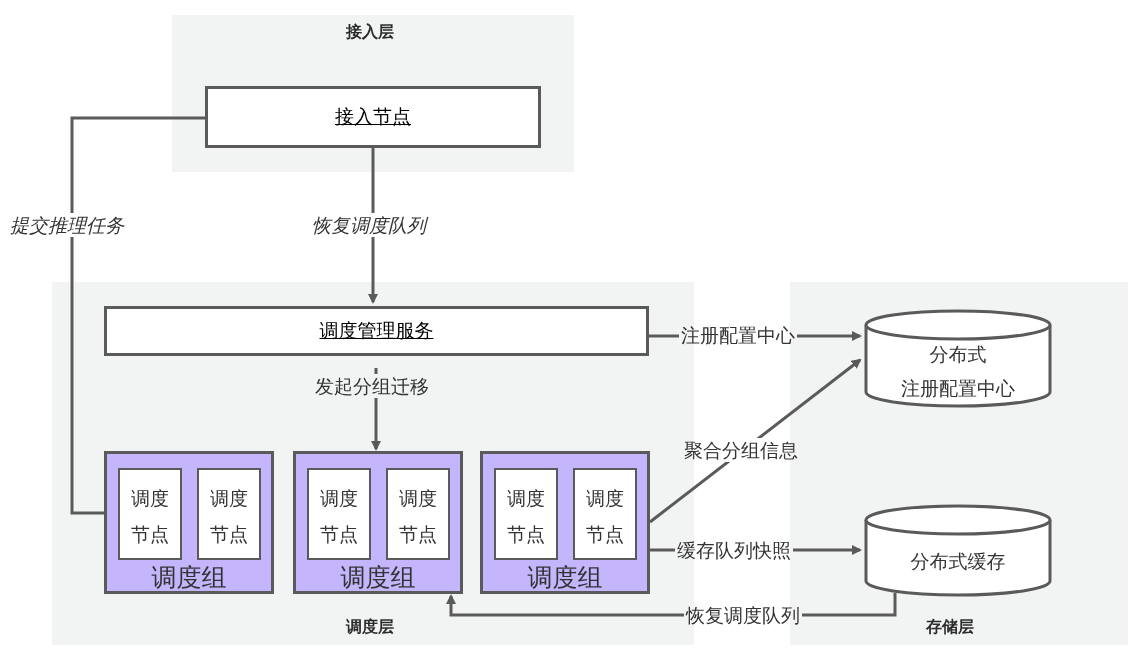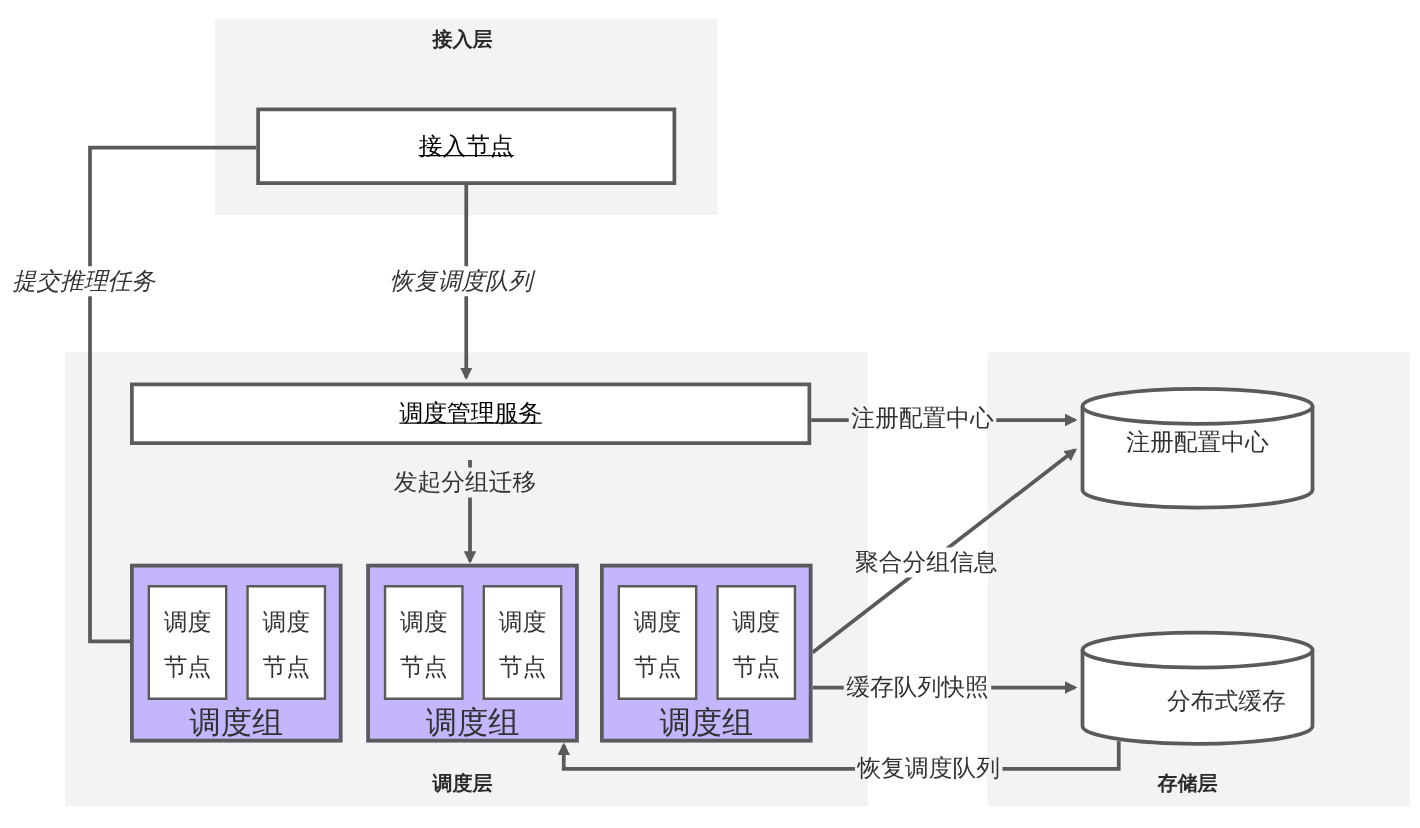--- a/index.html
+++ b/index.html
@@ -95,23 +95,24 @@
       <div>节点</div>
     </div>
   <div class="node" style="left:90px;">
       <div>调度</div>
       <div>节点</div>
     </div>
   <div class="group-label">调度组</div>
 </div>
 
 <div class="cyl-text" style="left:866px;top:337px;width:184px;">
+  <div>分布式</div>
   <div>注册配置中心</div>
 </div>
-<div class="cyl-text" style="left:866px;top:544px;width:184px;margin-left:23px;">分布式缓存</div>
+<div class="cyl-text" style="left:866px;top:544px;width:184px;">分布式缓存</div>
 
 <div class="edge-label bg" style="left:8px;top:213px;">提交推理任务</div>
 <div class="edge-label bg" style="left:310px;top:213px;">恢复调度队列</div>
 <div class="edge-label pbg" style="left:313px;top:374px;">发起分组迁移</div>
 <div class="edge-label" style="left:679px;top:323px;background:linear-gradient(to right,#f2f4f3 0 15px,#fff 15px 111px,#f2f4f3 111px);padding:0 2px;">注册配置中心</div>
 <div class="edge-label" style="left:682px;top:438px;background:linear-gradient(to right,#f2f4f3 0 12px,#fff 12px 108px,#f2f4f3 108px);padding:0 2px;">聚合分组信息</div>
 <div class="edge-label" style="left:675px;top:538px;background:linear-gradient(to right,#f2f4f3 0 19px,#fff 19px 115px,#f2f4f3 115px);padding:0 2px;">缓存队列快照</div>
 <div class="edge-label" style="left:684px;top:603px;background:linear-gradient(to right,#f2f4f3 0 10px,#fff 10px 106px,#f2f4f3 106px);padding:0 2px;">恢复调度队列</div>
 
 </body></html>

